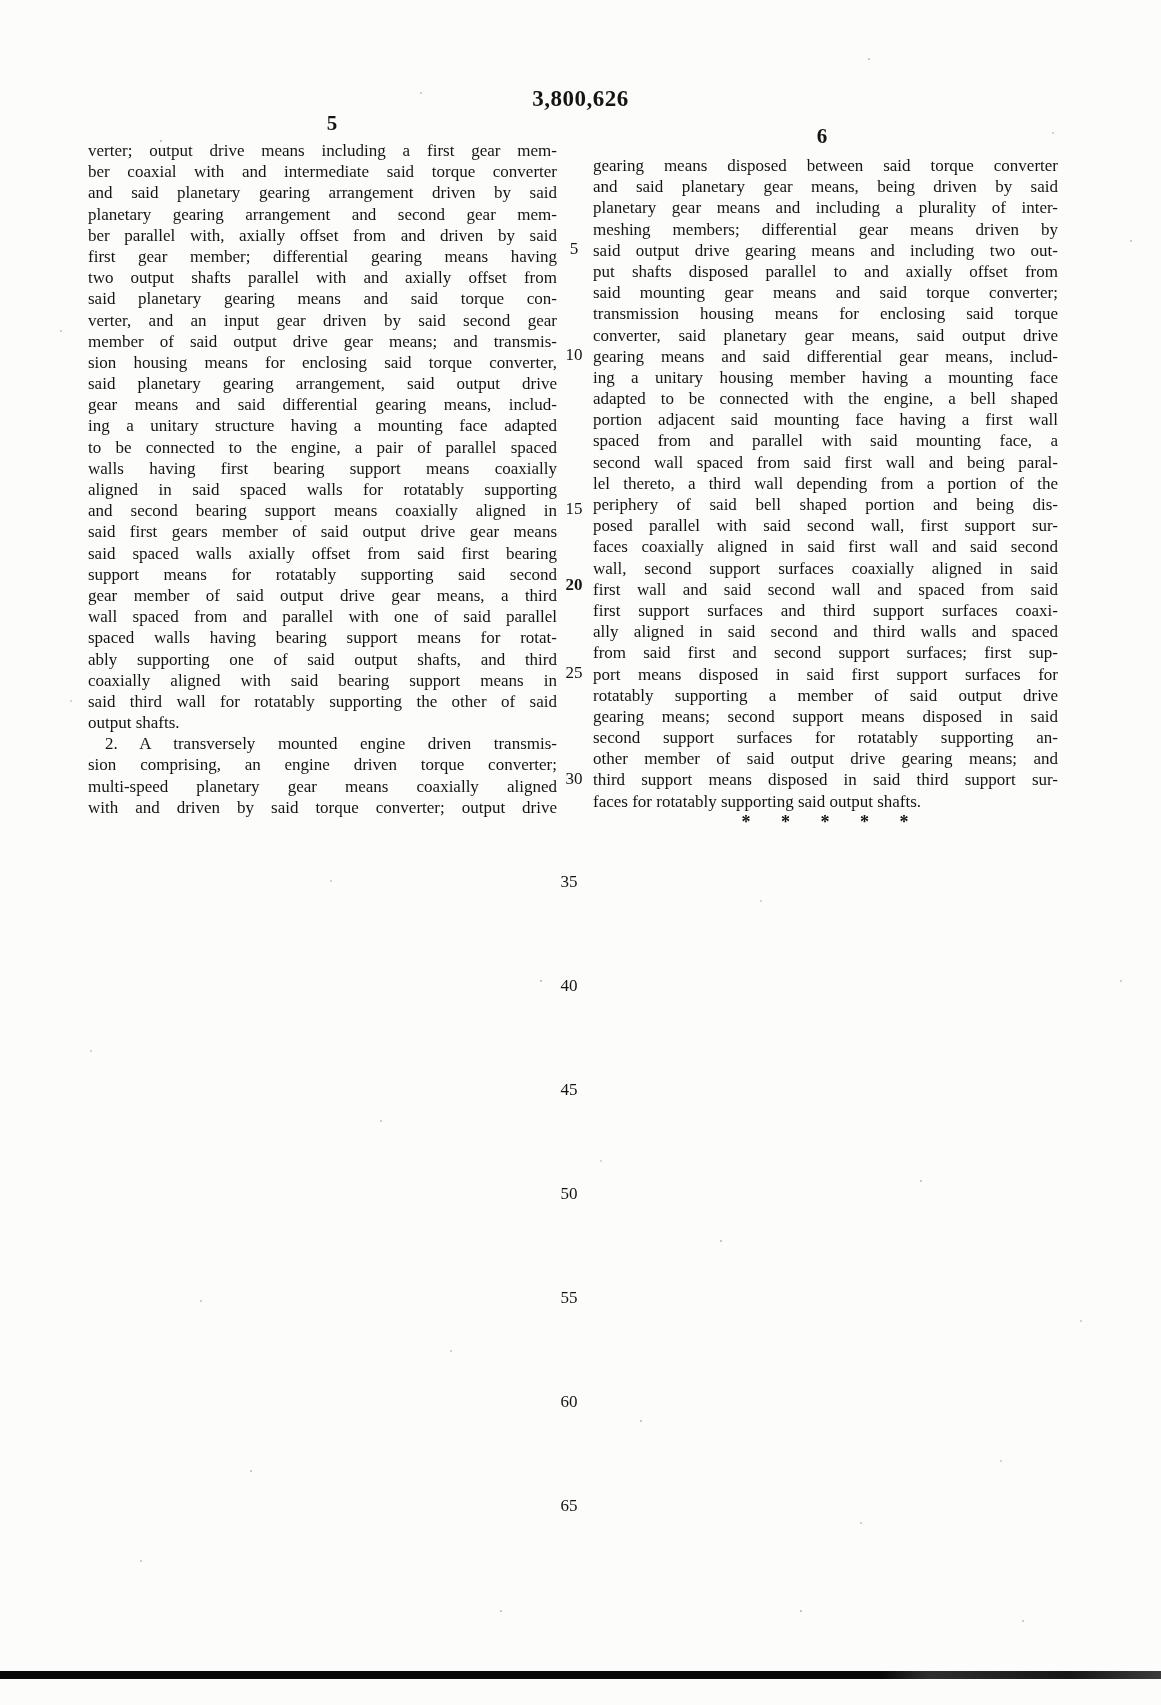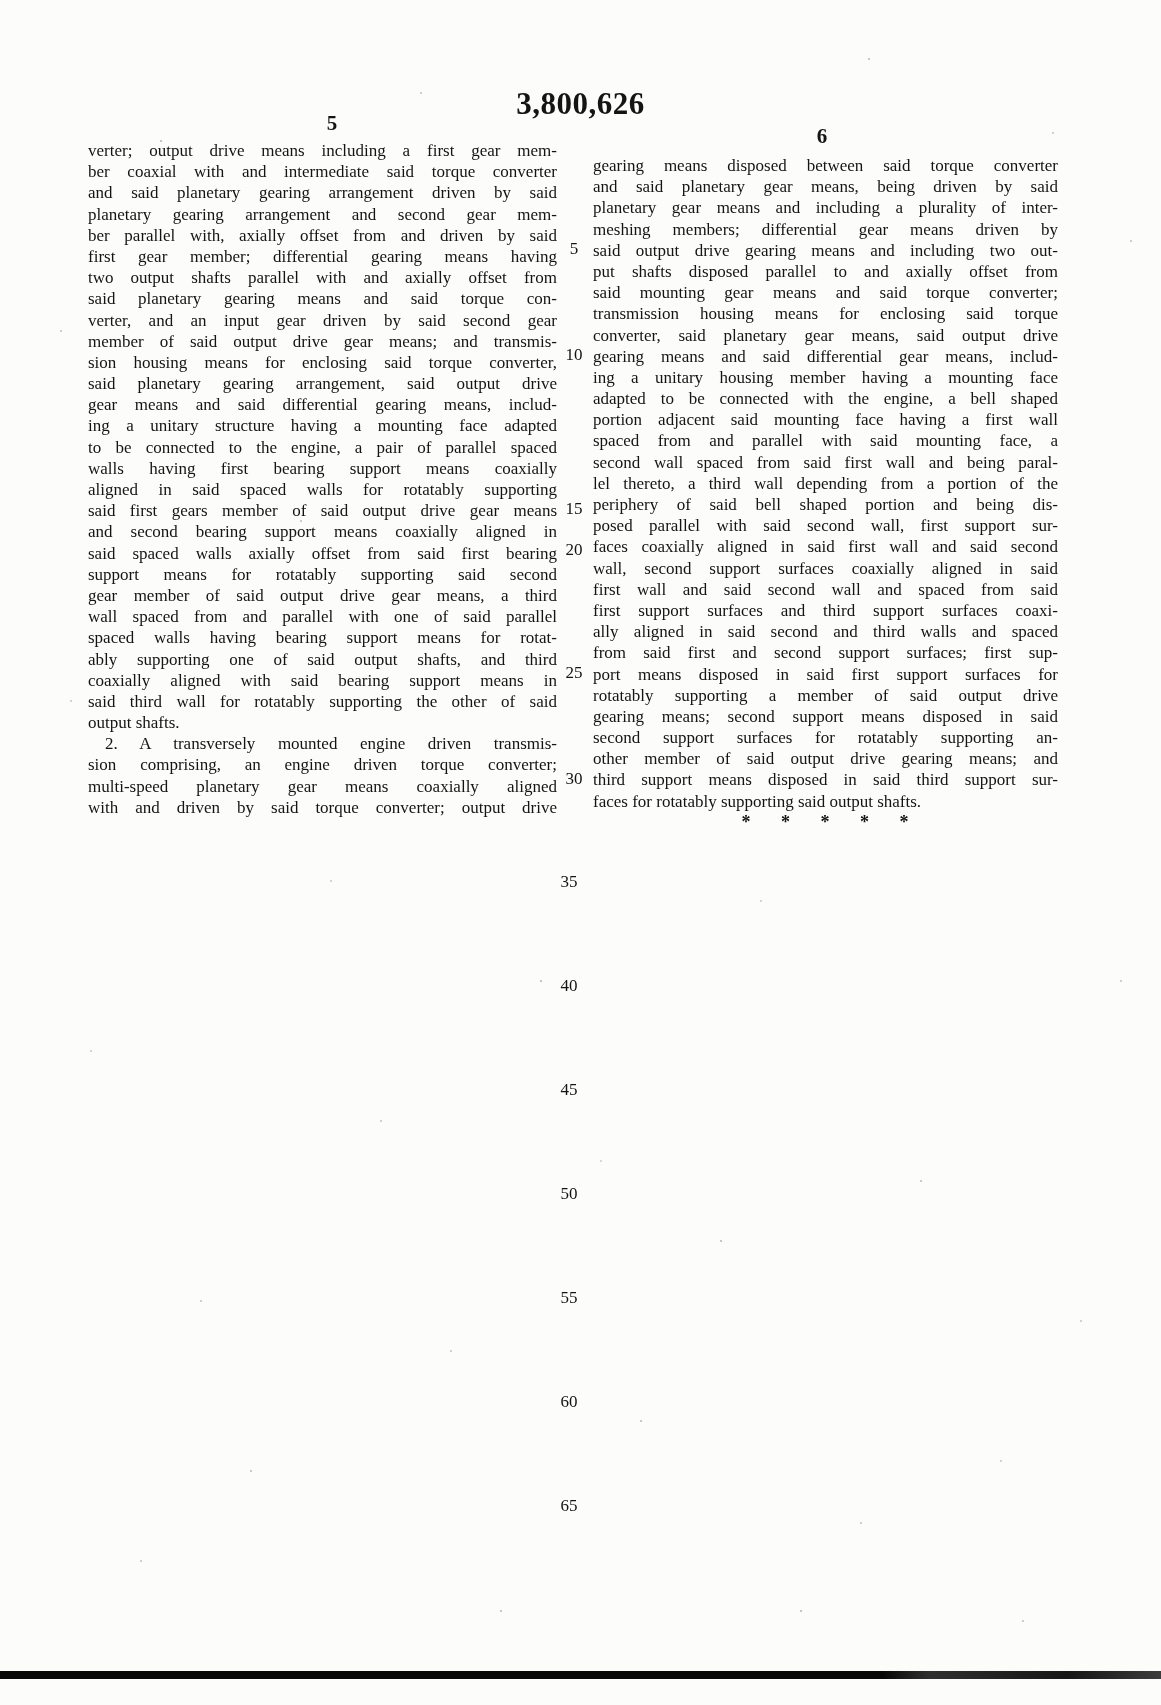--- a/index.html
+++ b/index.html
@@ -8,21 +8,21 @@
     position:relative;
     width:1161px; height:1705px;
     background:#fcfcfa;
     font-family:"Liberation Serif","DejaVu Serif",serif;
     color:#141414;
     overflow:hidden;
     margin:0 auto;
   }
   .patent-number {
     position:absolute; top:86px; left:0; width:1161px;
-    text-align:center; font-size:31px; font-weight:bold; letter-spacing:.5px;
+    text-align:center; font-size:23px; font-weight:bold; letter-spacing:.5px;
   }
   .colnum { position:absolute; font-size:21px; font-weight:bold; }
   .colnum-left  { top:111px; left:314px; width:36px; text-align:center; }
   .colnum-right { top:124px; left:804px; width:36px; text-align:center; }
 
   .column { position:absolute; font-size:17px; line-height:21.2px; }
   .column-left  { top:140px; left:88px;  width:469px; }
   .column-right { top:155px; left:593px; width:465px; }
 
   .tline {
@@ -35,21 +35,21 @@
     text-align:center; text-align-last:center;
     word-spacing:24px; letter-spacing:1px; font-weight:bold; font-size:18px;
   }
 
   .margin-nums { position:absolute; inset:0; pointer-events:none; }
   .margin-num { position:absolute; width:40px; text-align:center; font-size:17px; }
   .claim-nums .margin-num { left:554px; }
   .claim-nums .margin-num:nth-child(1){ top:239px; }
   .claim-nums .margin-num:nth-child(2){ top:345px; }
   .claim-nums .margin-num:nth-child(3){ top:451px;margin-top:48px; }
-  .claim-nums .margin-num:nth-child(4){ top:540px; }
+  .claim-nums .margin-num:nth-child(4){ top:575px;font-weight:bold; }
   .claim-nums .margin-num:nth-child(5){ top:663px; }
   .claim-nums .margin-num:nth-child(6){ top:769px; }
   .blank-nums .margin-num { left:549px; }
   .blank-nums .margin-num:nth-child(1){ top:872px;  }
   .blank-nums .margin-num:nth-child(2){ top:976px;  }
   .blank-nums .margin-num:nth-child(3){ top:1080px; }
   .blank-nums .margin-num:nth-child(4){ top:1184px; }
   .blank-nums .margin-num:nth-child(5){ top:1288px; }
   .blank-nums .margin-num:nth-child(6){ top:1392px; }
   .blank-nums .margin-num:nth-child(7){ top:1496px; }
@@ -99,22 +99,22 @@
       <div class="tline">said planetary gearing means and said torque con-</div>
       <div class="tline">verter, and an input gear driven by said second gear</div>
       <div class="tline">member of said output drive gear means; and transmis-</div>
       <div class="tline">sion housing means for enclosing said torque converter,</div>
       <div class="tline">said planetary gearing arrangement, said output drive</div>
       <div class="tline">gear means and said differential gearing means, includ-</div>
       <div class="tline">ing a unitary structure having a mounting face adapted</div>
       <div class="tline">to be connected to the engine, a pair of parallel spaced</div>
       <div class="tline">walls having first bearing support means coaxially</div>
       <div class="tline">aligned in said spaced walls for rotatably supporting</div>
+      <div class="tline">and second bearing support means coaxially aligned in</div>
       <div class="tline">said first gears member of said output drive gear means</div>
-      <div class="tline">and second bearing support means coaxially aligned in</div>
       <div class="tline">said spaced walls axially offset from said first bearing</div>
       <div class="tline">support means for rotatably supporting said second</div>
       <div class="tline">gear member of said output drive gear means, a third</div>
       <div class="tline">wall spaced from and parallel with one of said parallel</div>
       <div class="tline">spaced walls having bearing support means for rotat-</div>
       <div class="tline">ably supporting one of said output shafts, and third</div>
       <div class="tline">coaxially aligned with said bearing support means in</div>
       <div class="tline">said third wall for rotatably supporting the other of said</div>
       <div class="tline end">output shafts.</div>
       <div class="tline indent">2. A transversely mounted engine driven transmis-</div>

